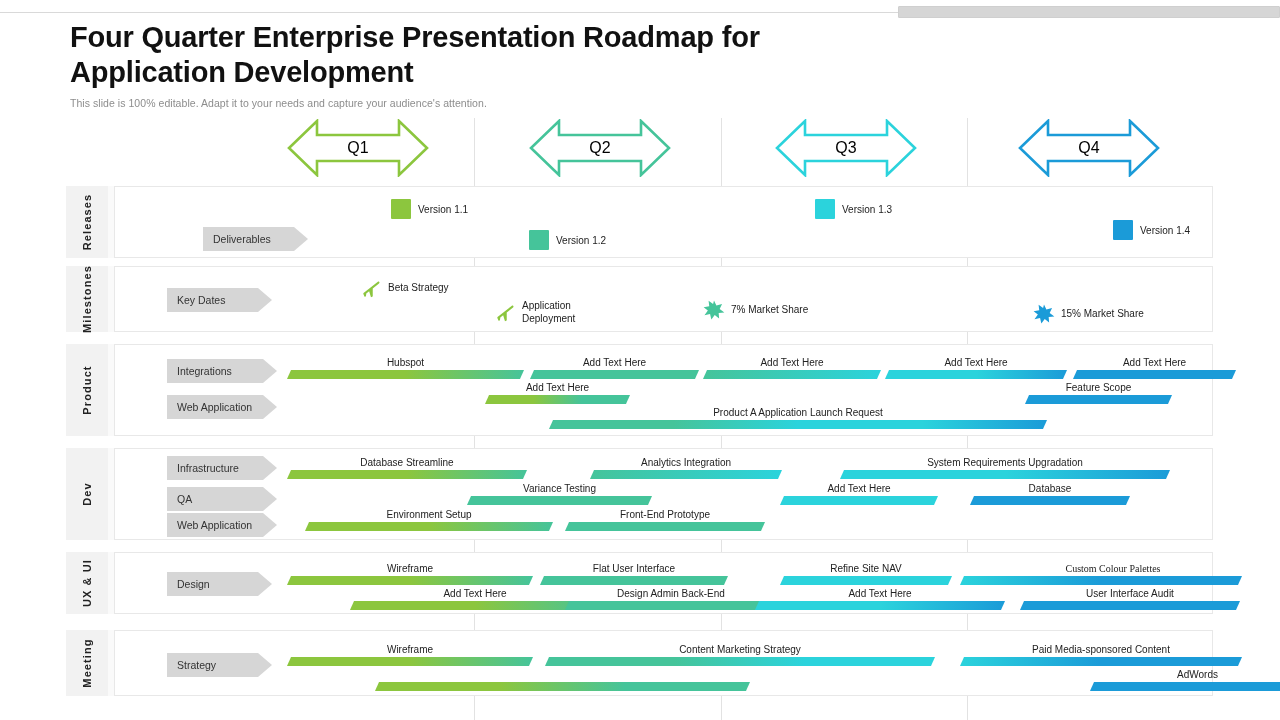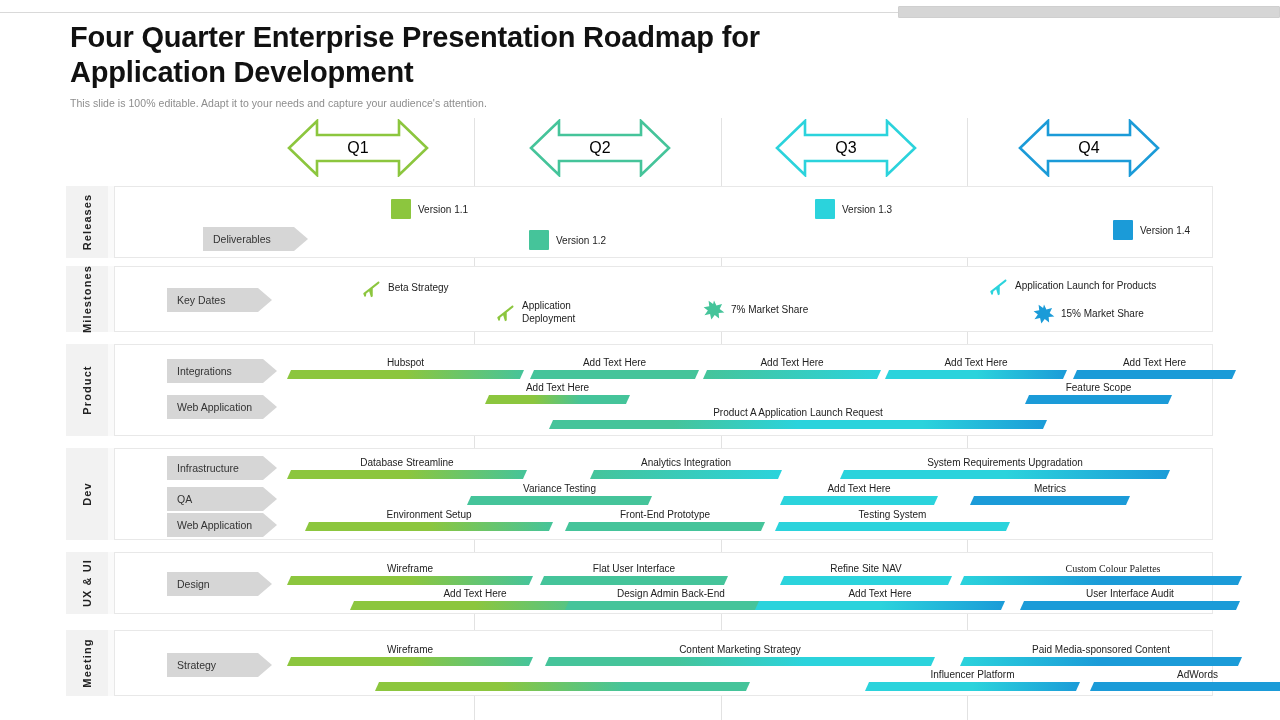--- a/index.html
+++ b/index.html
@@ -181,28 +181,20 @@
             </svg></div>
           <div class="lb">Application
 Deployment</div>
         </div>
         <div class="ms" style="left: 588px; top: 32px;">
           <div class="ic"><svg viewBox="0 0 24 24">
               <path d="M12 1.5 L14.6 7.2 L20.8 5.4 L18.2 11 L23.3 14.6 L17.1 15.2 L17.6 21.4 L12.8 17.4 L9.1 22.4 L7.7 16.4 L1.6 17.6 L5.3 12.5 L0.7 9 L6.8 8 L6.1 1.9 L11 5.4 Z" fill="#45C49A"></path>
             </svg></div>
           <div class="lb">7% Market Share</div>
         </div>
-        <div class="ms" style="left: 872px; top: 8px;">
-          <div class="ic"><svg viewBox="0 0 24 24">
-              <g transform="rotate(-28 12 12)">
-                <path d="M2.2 13.1 L21.4 9.6 C22.5 9.4 23.3 10 23.1 10.8 C23 11.4 22.4 11.8 21.6 11.9 L13.4 13.4 L9.6 20.6 C9.4 21 9 21.2 8.6 21.1 L7.3 20.8 L8.5 14.3 L4.6 15 L3.1 17.1 C2.9 17.4 2.6 17.5 2.3 17.4 L1.3 17.1 L1.6 13.6 Z" fill="#2BD3DC"></path>
-              </g>
-            </svg></div>
-          <div class="lb">Application Launch for Products</div>
-        </div>
         <div class="ms" style="left: 918px; top: 36px;">
           <div class="ic"><svg viewBox="0 0 24 24">
               <path d="M12 1.5 L14.6 7.2 L20.8 5.4 L18.2 11 L23.3 14.6 L17.1 15.2 L17.6 21.4 L12.8 17.4 L9.1 22.4 L7.7 16.4 L1.6 17.6 L5.3 12.5 L0.7 9 L6.8 8 L6.1 1.9 L11 5.4 Z" fill="#1B9BD8"></path>
             </svg></div>
           <div class="lb">15% Market Share</div>
         </div>
       </div>
     </div>
     <div class="band" style="left: 66px; top: 344px; width: 1147px; height: 92px;">
       <div class="vlabel">
@@ -283,34 +275,30 @@
         <div class="barwrap" style="left: 352px; top: 34px; width: 185px; height: 22px;">
           <div class="bar" style="width: 185px; background: rgb(69, 196, 154);"></div>
           <div class="barlabel" style="left: 0px; width: 185px;">Variance Testing</div>
         </div>
         <div class="barwrap" style="left: 665px; top: 34px; width: 158px; height: 22px;">
           <div class="bar" style="width: 158px; background: rgb(43, 211, 220);"></div>
           <div class="barlabel" style="left: 0px; width: 158px;">Add Text Here</div>
         </div>
         <div class="barwrap" style="left: 855px; top: 34px; width: 160px; height: 22px;">
           <div class="bar" style="width: 160px; background: rgb(27, 155, 216);"></div>
-          <div class="barlabel" style="left: 0px; width: 160px;">Metrics</div>
+          <div class="barlabel" style="left: 0px; width: 160px;">Database</div>
         </div>
         <div class="barwrap" style="left: 190px; top: 60px; width: 248px; height: 22px;">
           <div class="bar" style="width: 248px; background: linear-gradient(90deg, rgb(140, 198, 62), rgb(140, 198, 62), rgb(69, 196, 154));"></div>
           <div class="barlabel" style="left: 4px; width: 240px;">Environment Setup</div>
         </div>
         <div class="barwrap" style="left: 450px; top: 60px; width: 200px; height: 22px;">
           <div class="bar" style="width: 200px; background: rgb(69, 196, 154);"></div>
           <div class="barlabel" style="left: 0px; width: 200px;">Front-End Prototype</div>
         </div>
-        <div class="barwrap" style="left: 660px; top: 60px; width: 235px; height: 22px;">
-          <div class="bar" style="width: 235px; background: rgb(43, 211, 220);"></div>
-          <div class="barlabel" style="left: 0px; width: 235px;">Testing System</div>
-        </div>
       </div>
     </div>
     <div class="band" style="left: 66px; top: 552px; width: 1147px; height: 62px;">
       <div class="vlabel">
         <span>UX &amp; UI</span>
       </div>
       <div class="plot">
         <div class="tag" style="left: 52px; top: 19px; width: 105px;">
           <div class="shape"></div>
           <div class="txt">Design</div>
@@ -366,23 +354,19 @@
           <div class="bar" style="width: 390px; background: linear-gradient(90deg, rgb(69, 196, 154), rgb(69, 196, 154), rgb(43, 211, 220), rgb(43, 211, 220));"></div>
           <div class="barlabel" style="left: 0px; width: 390px;">Content Marketing Strategy</div>
         </div>
         <div class="barwrap" style="left: 845px; top: 13px; width: 282px; height: 22px;">
           <div class="bar" style="width: 282px; background: linear-gradient(90deg, rgb(43, 211, 220), rgb(27, 155, 216), rgb(27, 155, 216));"></div>
           <div class="barlabel" style="left: 0px; width: 282px;">Paid Media-sponsored Content</div>
         </div>
         <div class="barwrap" style="left: 260px; top: 38px; width: 375px; height: 22px;">
           <div class="bar" style="width: 375px; background: linear-gradient(90deg, rgb(140, 198, 62), rgb(140, 198, 62), rgb(69, 196, 154), rgb(69, 196, 154));"></div>
         </div>
-        <div class="barwrap" style="left: 750px; top: 38px; width: 215px; height: 22px;">
-          <div class="bar" style="width: 215px; background: linear-gradient(90deg, rgb(43, 211, 220), rgb(43, 211, 220), rgb(27, 155, 216));"></div>
-          <div class="barlabel" style="left: 0px; width: 215px;">Influencer Platform</div>
-        </div>
         <div class="barwrap" style="left: 975px; top: 38px; width: 215px; height: 22px;">
           <div class="bar" style="width: 215px; background: rgb(27, 155, 216);"></div>
           <div class="barlabel" style="left: 0px; width: 215px;">AdWords</div>
         </div>
       </div>
     </div>
   </div>
 
 </body></html>

